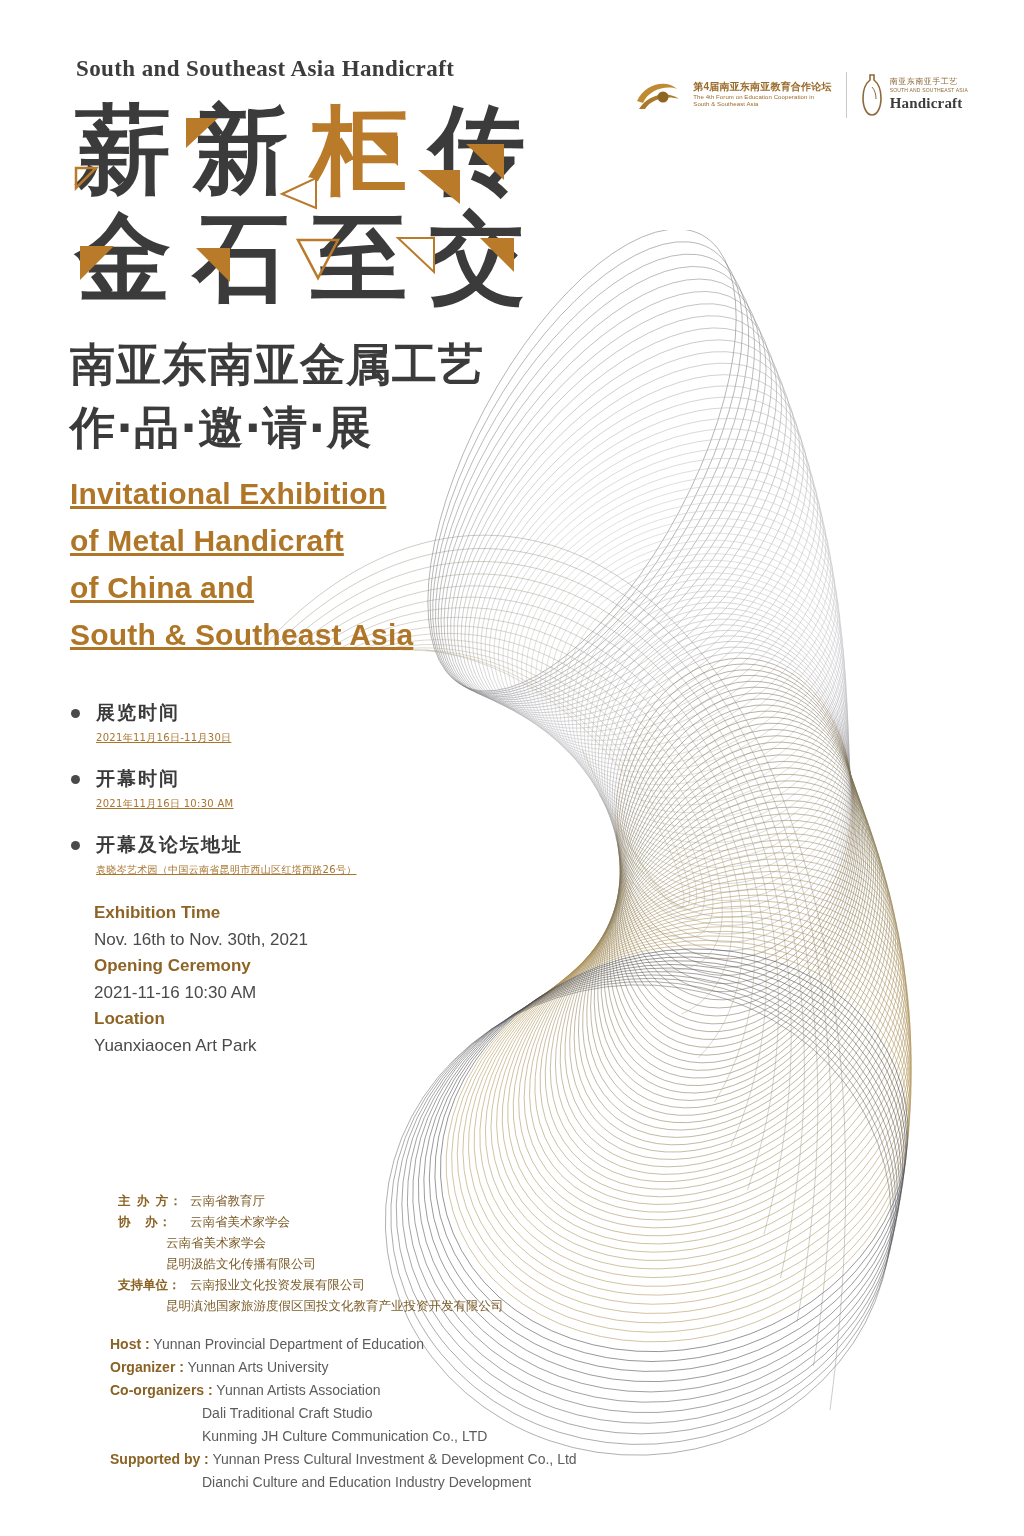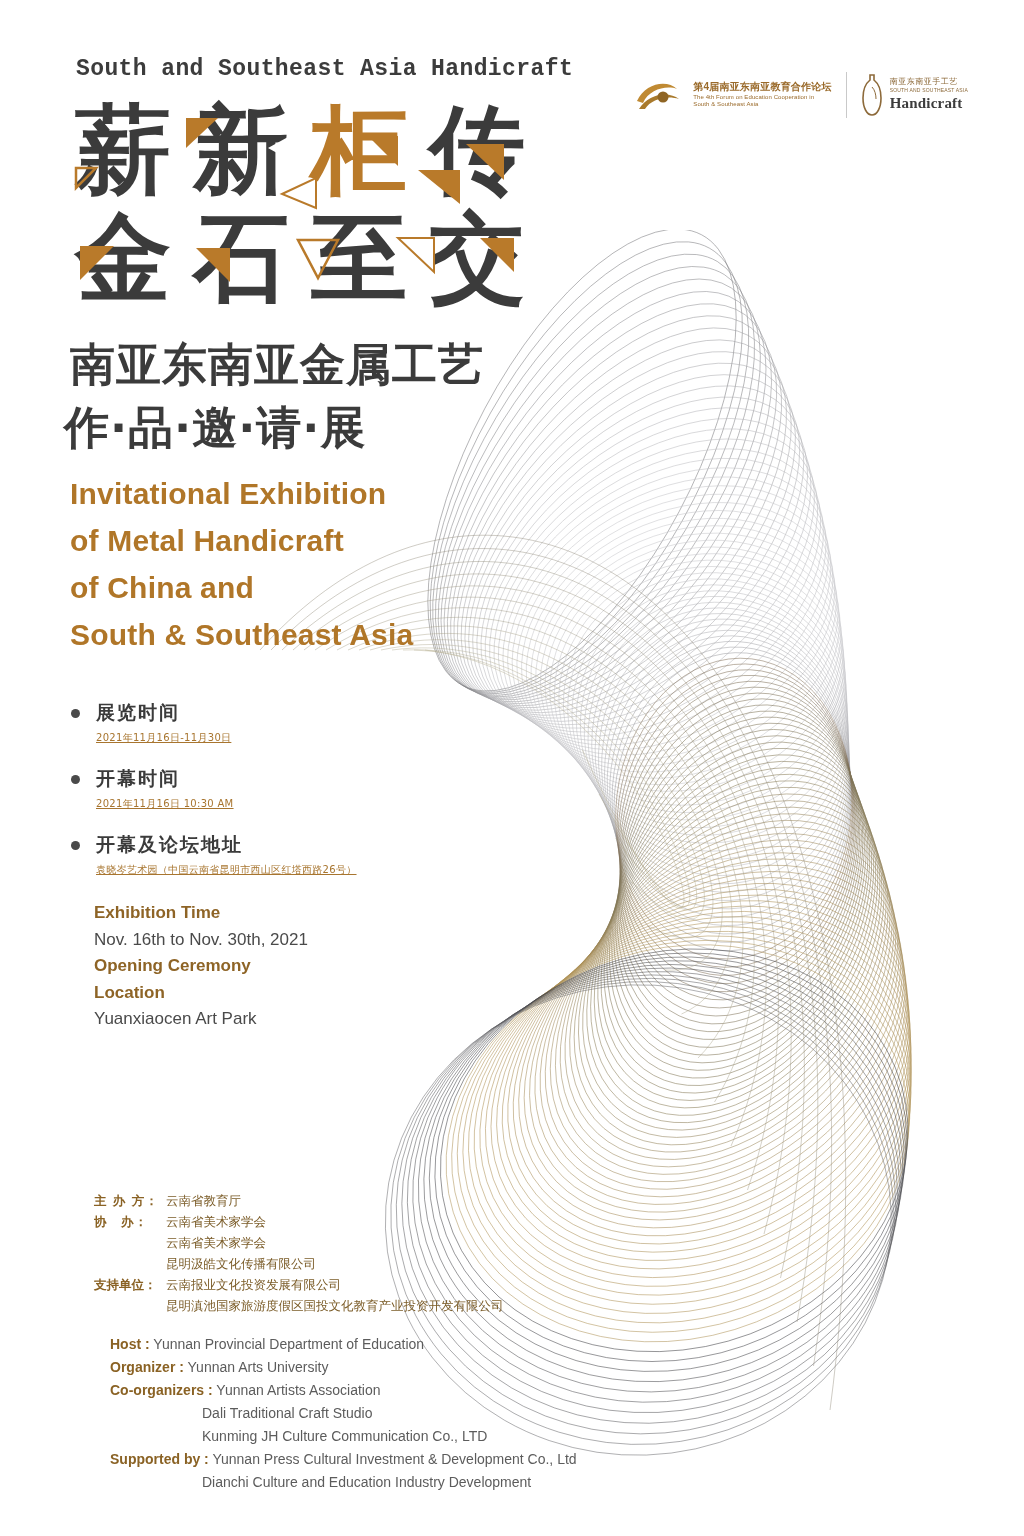--- a/index.html
+++ b/index.html
@@ -25,21 +25,21 @@
     height: 1270px;
     z-index: 0;
     pointer-events: none;
   }
 
   
   .eyebrow {
     position: absolute;
     left: 76px;
     top: 56px;
-    font-family: Liberation Mono, monospace;
+    font-family: Liberation Serif, serif;
     font-weight: bold;
     font-size: 23px;
     letter-spacing: 0.4px;
     color: #3c3c3c;
     z-index: 4;
     text-align: right;
   }
 
   .logos {
     position: absolute;
@@ -142,40 +142,41 @@
     top: 335px;
     font-family: "DejaVu Sans", sans-serif;
     font-weight: bold;
     font-size: 45px;
     letter-spacing: 1px;
     color: #3b3b3b;
     z-index: 3;
   }
   .subtitle-cn2 {
     position: absolute;
-    left: 64px;
+    left: 70px;
     top: 398px;
     font-family: "DejaVu Sans", sans-serif;
     font-weight: bold;
     font-size: 45px;
     letter-spacing: 1px;
     color: #3b3b3b;
     z-index: 3;
   }
 
   .title-en {
     position: absolute;
     left: 70px;
     top: 470px;
     font-size: 30px;
     font-weight: bold;
     line-height: 47px;
     color: #b07628;
     letter-spacing: 0.2px;
     z-index: 3;
+    text-decoration: underline;
   }
 
   
   .info-cn {
     position: absolute;
     left: 68px;
     top: 700px;
     z-index: 3;
   }
   .info-item { margin-bottom: 21px; position: relative; padding-left: 28px; }
@@ -231,20 +232,21 @@
     font-size: 12.5px;
     line-height: 21px;
     color: #7a5a22;
   }
   .cred-row { display: flex; }
   .cred-key {
     width: 72px;
     font-weight: bold;
     color: #8a6224;
     letter-spacing: 1px;
+    margin-left: 24px;
   }
   .cred-key.wide { width: 72px; letter-spacing: 0; }
   .cred-val { color: #7b5c28; }
   .cred-val.indent { margin-left: 72px; }
 
   .credits-en {
     position: absolute;
     left: 110px;
     top: 1333px;
     z-index: 3;
@@ -477,20 +479,21 @@
     <span class="bullet"></span>
     <div class="info-label">开幕及论坛地址</div>
     <div class="info-value">袁晓岑艺术园（中国云南省昆明市西山区红塔西路26号）</div>
   </div>
 </div>
 
 <div class="info-en">
   <div class="en-label">Exhibition Time</div>
   <div class="en-value">Nov. 16th to Nov. 30th, 2021</div>
   <div class="en-label">Opening Ceremony</div>
+  <div class="en-value">2021-11-16 10:30 AM</div>
   <div class="en-label">Location</div>
   <div class="en-value">Yuanxiaocen Art Park</div>
 </div>
 
 <div class="credits-cn">
   <div class="cred-row">
     <span class="cred-key">主 办 方：</span>
     <span class="cred-val">云南省教育厅</span>
   </div>
   <div class="cred-row">

